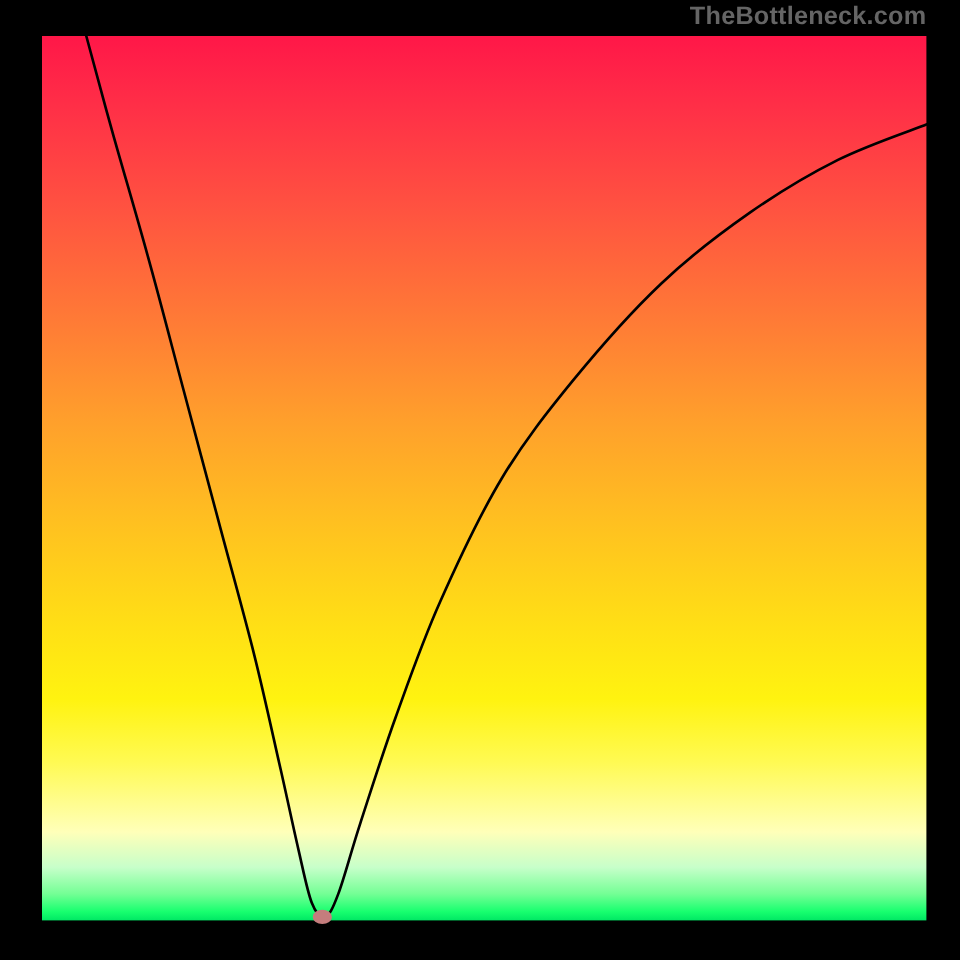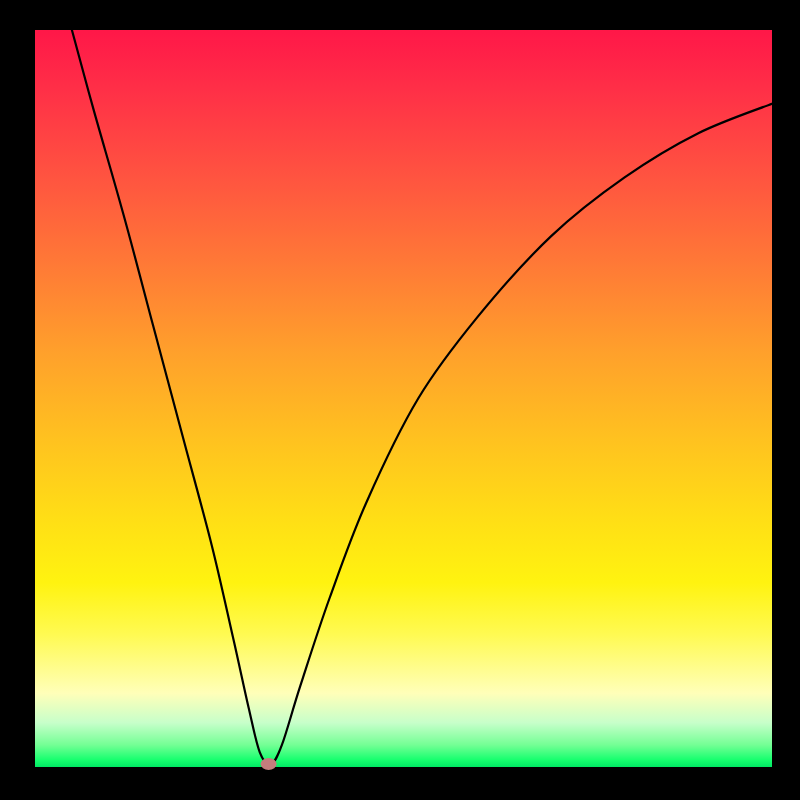--- a/index.html
+++ b/index.html
@@ -68,20 +68,21 @@
   }
   .marker {
     fill: #c57d7d;
   }
 </style>
 </head>
 <body>
 
 <div class="canvas">
 
+  <div class="branding">TheBottleneck.com</div>
 
   <div class="plot-area">
     <svg class="curve-svg" viewBox="0 0 737 737">
       <path id="curve-path" class="curve-path" d="M 36.9 0.0 C 40.5 13.5, 50.4 50.4, 59.0 81.1 C 67.6 111.8, 78.6 148.6, 88.4 184.3 C 98.3 219.9, 108.1 258.0, 117.9 294.8 C 127.7 331.6, 137.6 368.5, 147.4 405.3 C 157.2 442.2, 168.3 481.5, 176.9 515.9 C 185.5 550.3, 192.8 584.7, 199.0 611.7 C 205.1 638.7, 209.4 659.6, 213.7 678.0 C 218.0 696.5, 221.1 712.9, 224.8 722.3 C 228.5 731.6, 232.2 735.3, 235.8 734.1 C 239.5 732.8, 242.0 727.9, 246.9 714.9 C 251.8 701.9, 257.3 680.5, 265.3 655.9 C 273.3 631.4, 283.7 598.2, 294.8 567.5 C 305.9 536.8, 316.9 504.8, 331.7 471.7 C 346.4 438.5, 364.8 399.2, 383.2 368.5 C 401.7 337.8, 420.1 314.5, 442.2 287.4 C 464.3 260.4, 491.3 229.7, 515.9 206.4 C 540.5 183.0, 565.0 164.6, 589.6 147.4 C 614.2 130.2, 638.7 115.5, 663.3 103.2 C 687.9 90.9, 724.7 78.6, 737.0 73.7"></path>
       <ellipse id="min-marker" class="marker" cx="233.6" cy="734.1" rx="8" ry="6" fill="#c57d7d"></ellipse>
     </svg>
   </div>
 
 </div>
 

